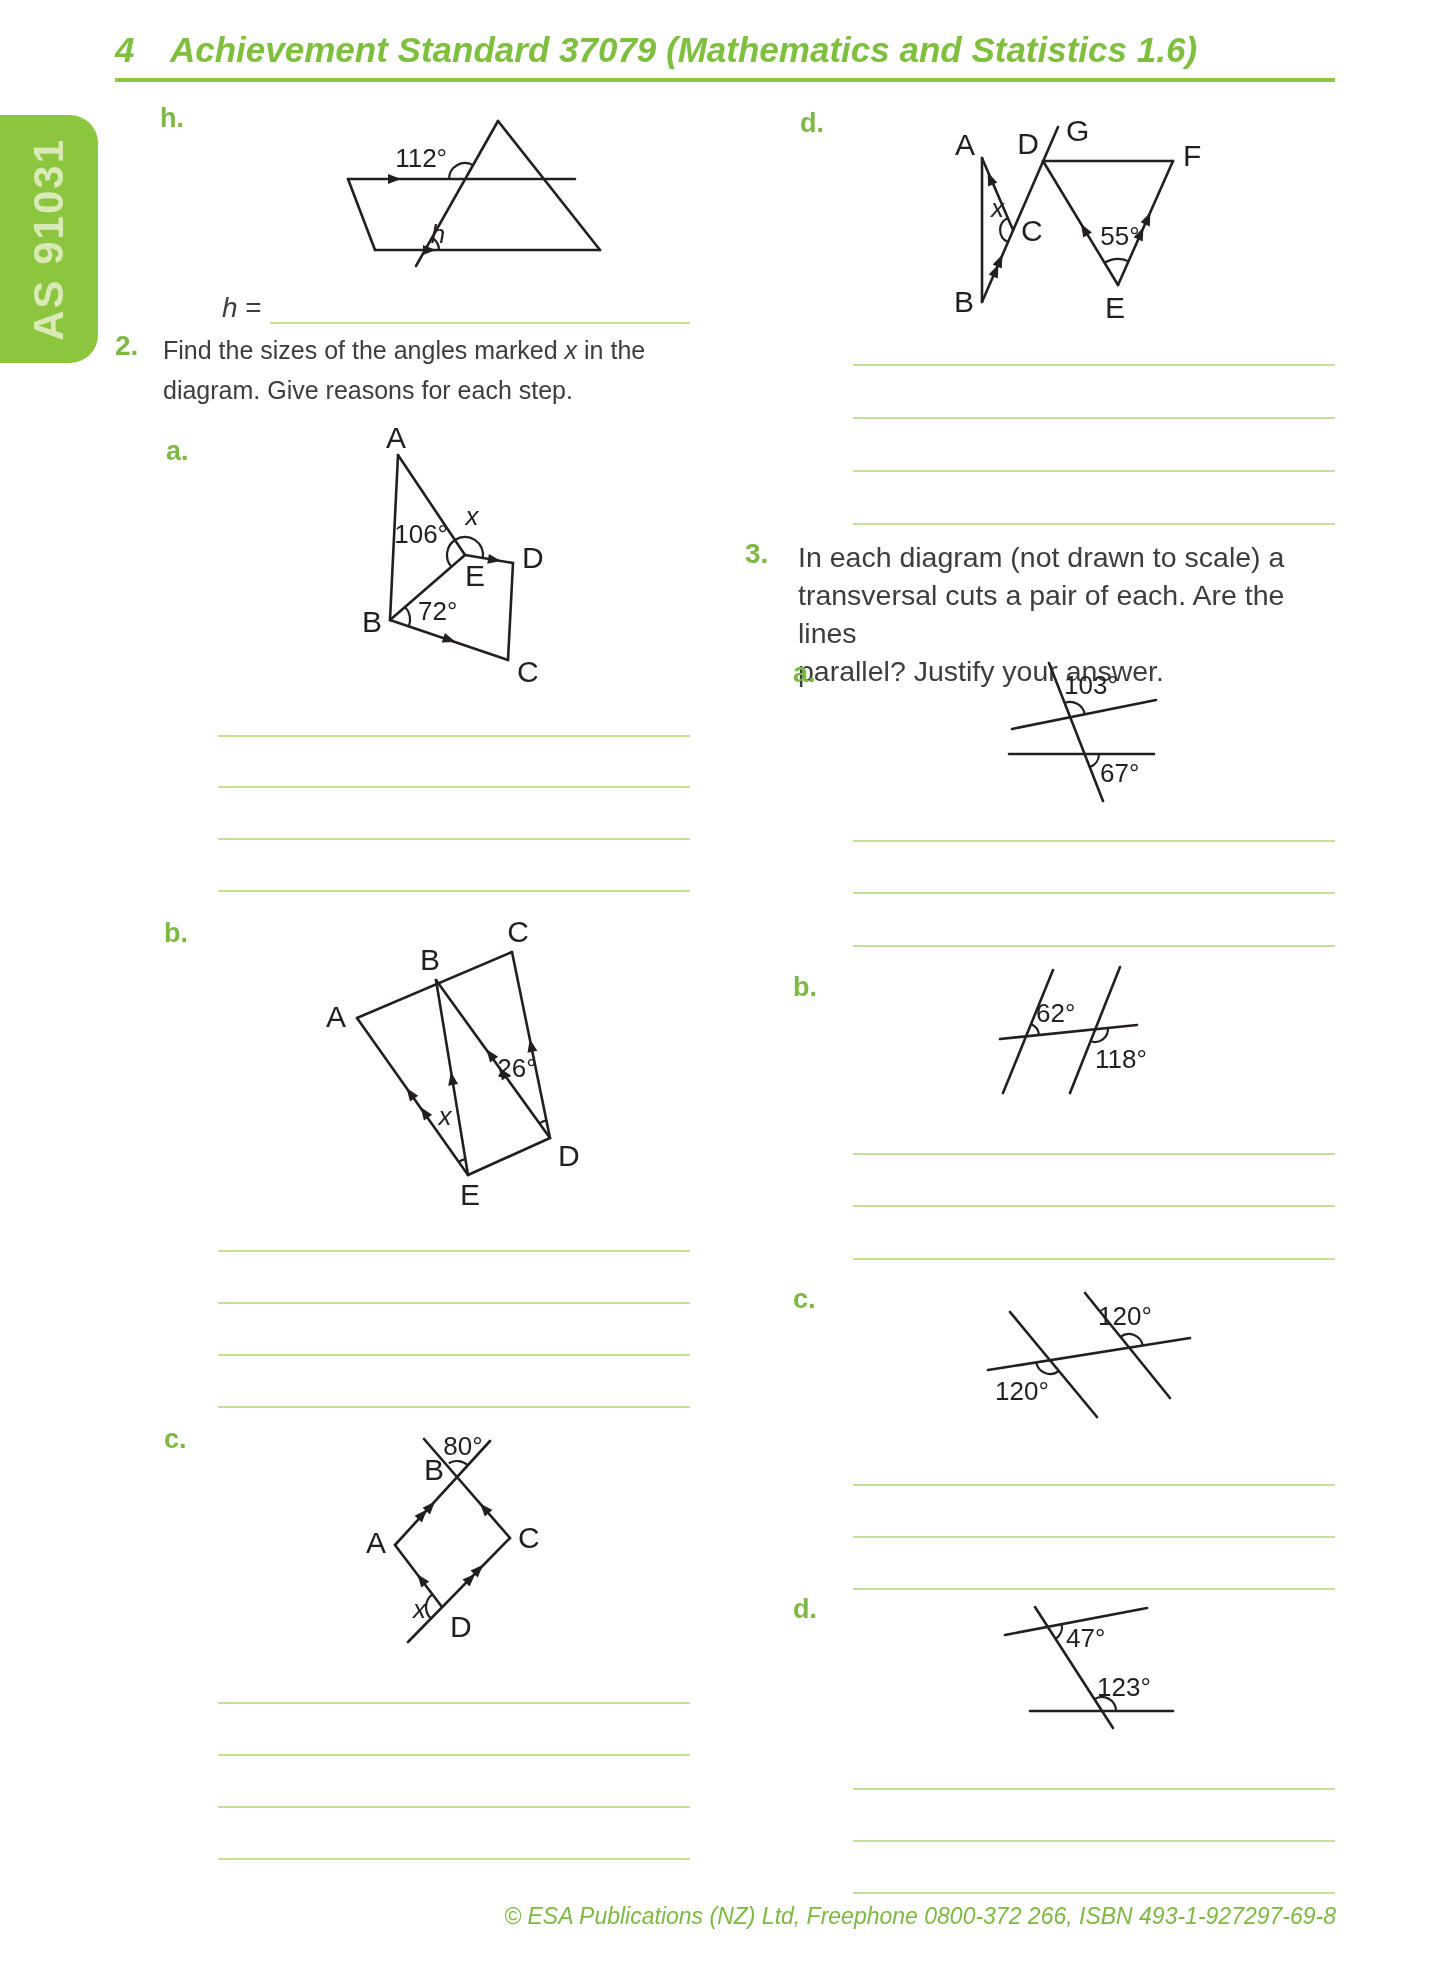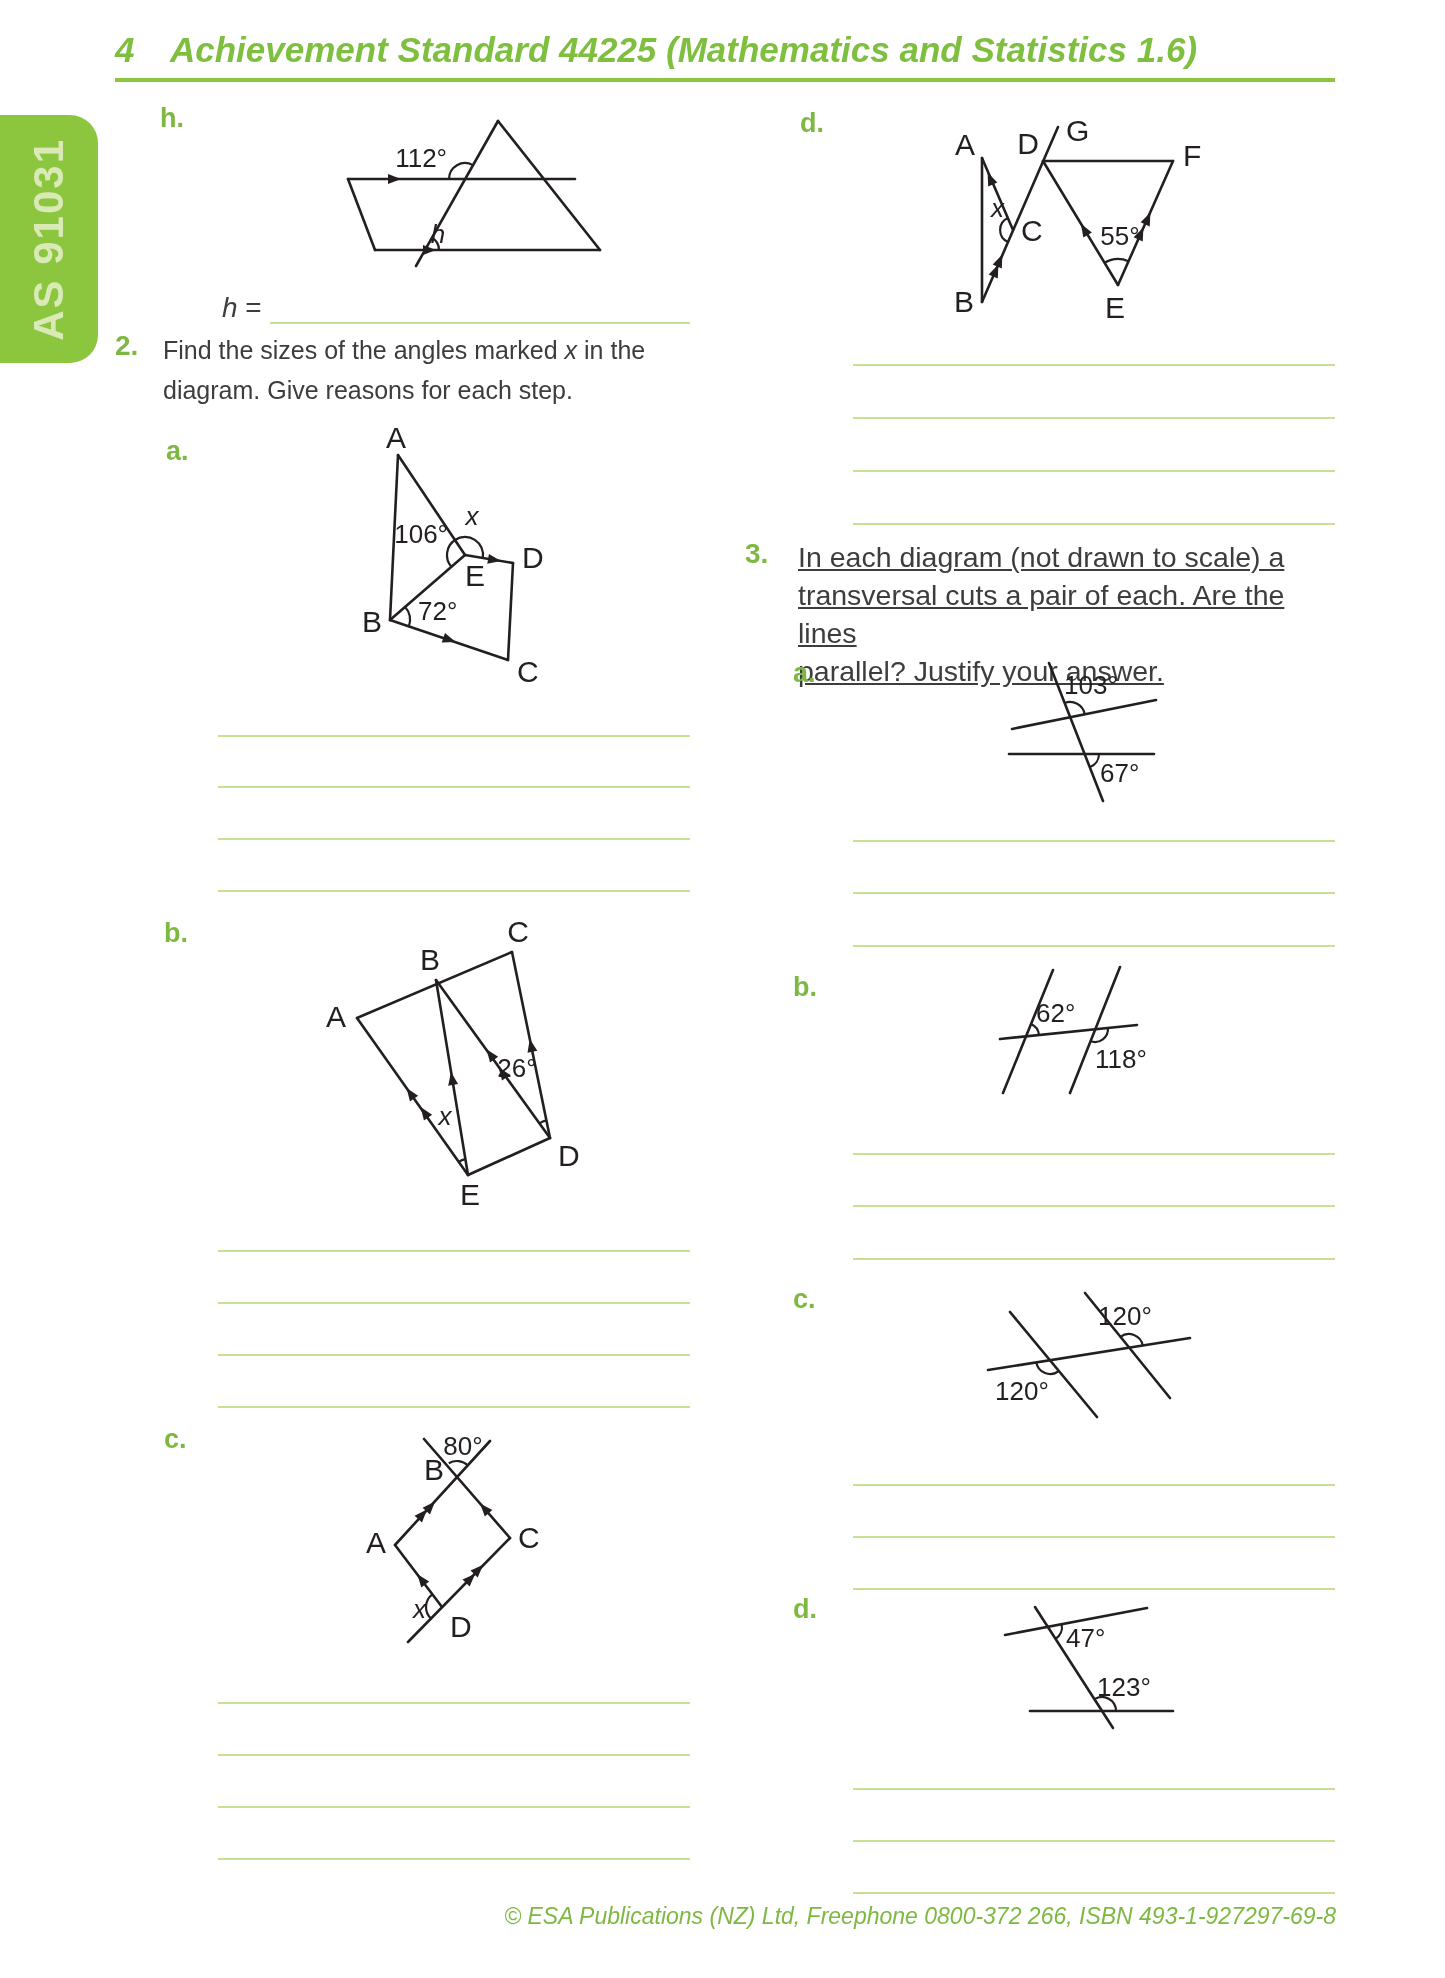--- a/index.html
+++ b/index.html
@@ -40,21 +40,21 @@
   .pt{font-family:"Liberation Sans",sans-serif;font-size:30px;fill:#231f20;}
   .ang{font-family:"Liberation Sans",sans-serif;font-size:26px;fill:#231f20;}
   .vang{font-family:"Liberation Sans",sans-serif;font-size:26px;font-style:italic;fill:#231f20;}
 </style>
 </head>
 <body>
 
 <div id="page">
 
   <div class="hdr-num">4</div>
-  <div class="hdr-title">Achievement Standard 44225 (Mathematics and Statistics 1.6)</div>
+  <div class="hdr-title">Achievement Standard 37079 (Mathematics and Statistics 1.6)</div>
   <div class="hdr-rule"></div>
 
   <div class="tab">
     <span>AS 91031</span>
   </div>
 
   <div class="qlabel" style="left:160px;top:103px;">h.</div>
 
   <svg style="left:330px;top:95px;" width="300" height="190" viewBox="0 0 300 190">
     <g>
@@ -204,21 +204,21 @@
     <text class="vang" x="64" y="107" text-anchor="end">x</text>
     <text class="ang" x="180" y="135" text-anchor="middle">55°</text>
   </svg>
 
   <div class="ans" style="left:853px;top:364px;width:482px;"></div>
   <div class="ans" style="left:853px;top:417px;width:482px;"></div>
   <div class="ans" style="left:853px;top:470px;width:482px;"></div>
   <div class="ans" style="left:853px;top:523px;width:482px;"></div>
 
   <div class="qnum" style="left:745px;top:538px;">3.</div>
-  <div class="q3text" style="left:798px;top:538px;width:540px;text-decoration:underline;">
+  <div class="q3text" style="left:798px;top:538px;width:540px;">
     <div>In each diagram (not drawn to scale) a</div>
     <div>transversal cuts a pair of each. Are the lines</div>
     <div>parallel? Justify your answer.</div>
   </div>
 
   <div class="qlabel" style="left:793px;top:658px;">a.</div>
 
   <svg style="left:980px;top:650px;" width="210" height="165" viewBox="0 0 210 165">
     <g>
       <line class="dline" x1="69" y1="13" x2="123" y2="151"></line>

